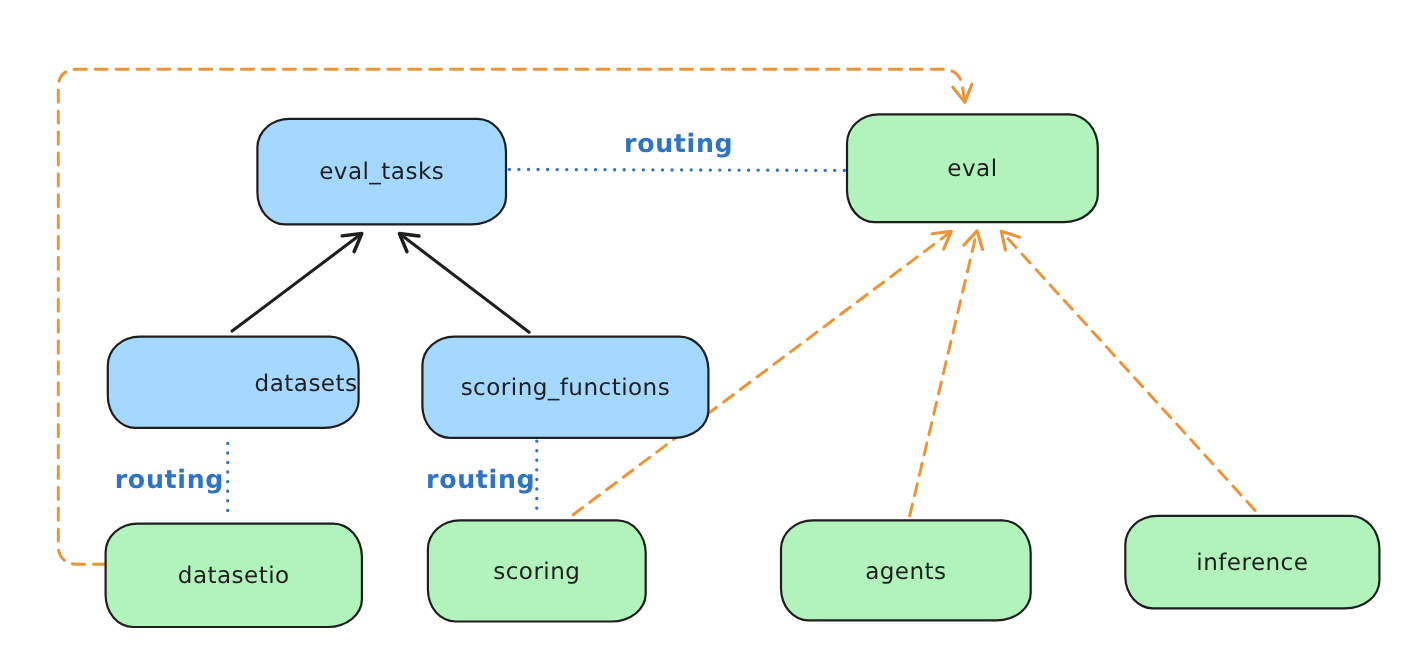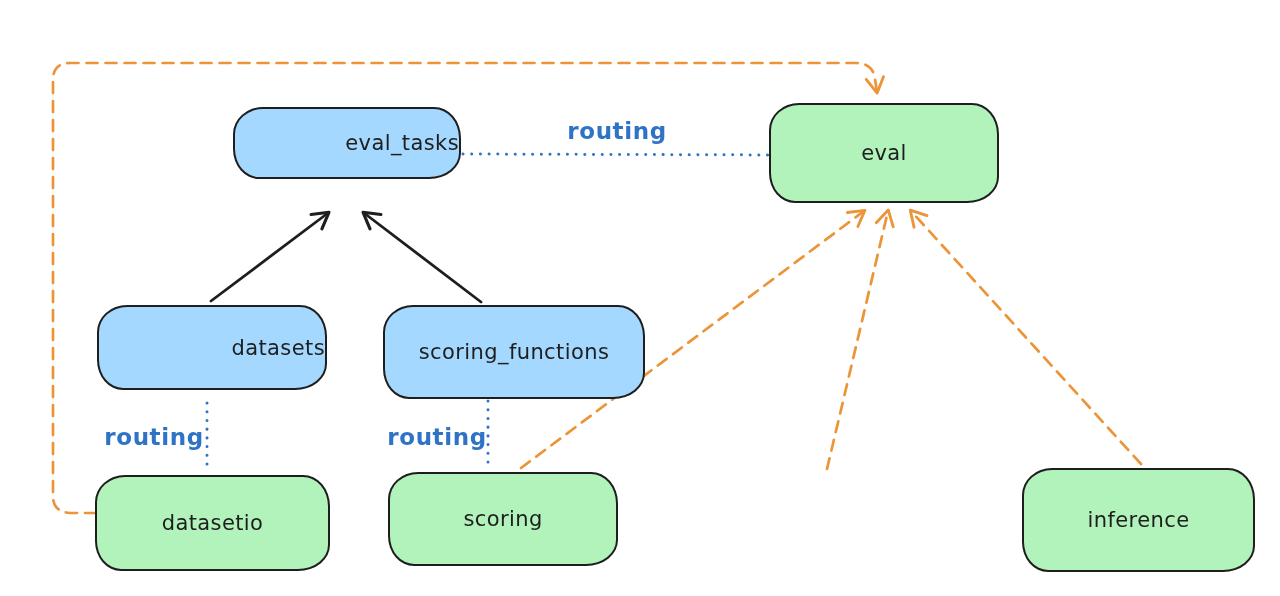--- a/index.html
+++ b/index.html
@@ -72,46 +72,49 @@
     <path d="M 207 403 L 207 471" fill="none" stroke="#2e73c5" stroke-width="3" stroke-linecap="round" stroke-dasharray="0.1 8.6"></path>
     <path d="M 488 401 L 488 469" fill="none" stroke="#2e73c5" stroke-width="3" stroke-linecap="round" stroke-dasharray="0.1 8.6"></path>
 
     <path d="M 96 513 L 70 513 Q 53 512 53 496 L 53 80 Q 53 63 70 63 L 856 63 Q 873 63 875 79 L 877 92" fill="none" stroke="#ec9438" stroke-width="2.7" stroke-linecap="round" stroke-dasharray="11 8" marker-end="url(#arrowOrange)"></path>
 
     <path d="M 521 468 L 864 211" fill="none" stroke="#ec9438" stroke-width="2.7" stroke-linecap="round" stroke-dasharray="11 8" marker-end="url(#arrowOrange)"></path>
     <path d="M 827 469 L 888 211" fill="none" stroke="#ec9438" stroke-width="2.7" stroke-linecap="round" stroke-dasharray="11 8" marker-end="url(#arrowOrange)"></path>
     <path d="M 1141 464 L 911 211" fill="none" stroke="#ec9438" stroke-width="2.7" stroke-linecap="round" stroke-dasharray="11 8" marker-end="url(#arrowOrange)"></path>
   </svg>
 
-  <div class="node blue" style="left:233px; top:107px; width:228px; height:72px;justify-content:flex-end;">
+  <div class="node blue" style="left:233px; top:107px; width:228px; height:98px;">
     <span>eval_tasks</span>
   </div>
 
   <div class="node green" style="left:769px; top:103px; width:230px; height:100px;">
     <span>eval</span>
   </div>
 
   <div class="node blue" style="left:97px; top:305px; width:230px; height:85px;justify-content:flex-end;">
     <span>datasets</span>
   </div>
 
   <div class="node blue" style="left:383px; top:305px; width:262px; height:94px;">
     <span>scoring_functions</span>
   </div>
 
   <div class="node green" style="left:95px; top:475px; width:235px; height:96px;justify-content:center;">
     <span>datasetio</span>
   </div>
 
-  <div class="node green" style="left:388px; top:472px; width:230px; height:94px;">
+  <div class="node green" style="left:388px; top:472px; width:200px; height:94px;">
     <span>scoring</span>
   </div>
 
+  <div class="node green" style="left:709px; top:472px; width:229px; height:93px;">
+    <span>agents</span>
+  </div>
 
-  <div class="node green" style="left:1022px; top:468px; width:233px; height:104px;">
+  <div class="node green" style="left:1022px; top:468px; width:233px; height:86px;">
     <span>inference</span>
   </div>
 
   <div class="edge-label" style="left:617px; top:131px;">routing</div>
   <div class="edge-label" style="left:154px; top:437px;">routing</div>
   <div class="edge-label" style="left:437px; top:437px;">routing</div>
 
 </div>
 
 </body></html>

